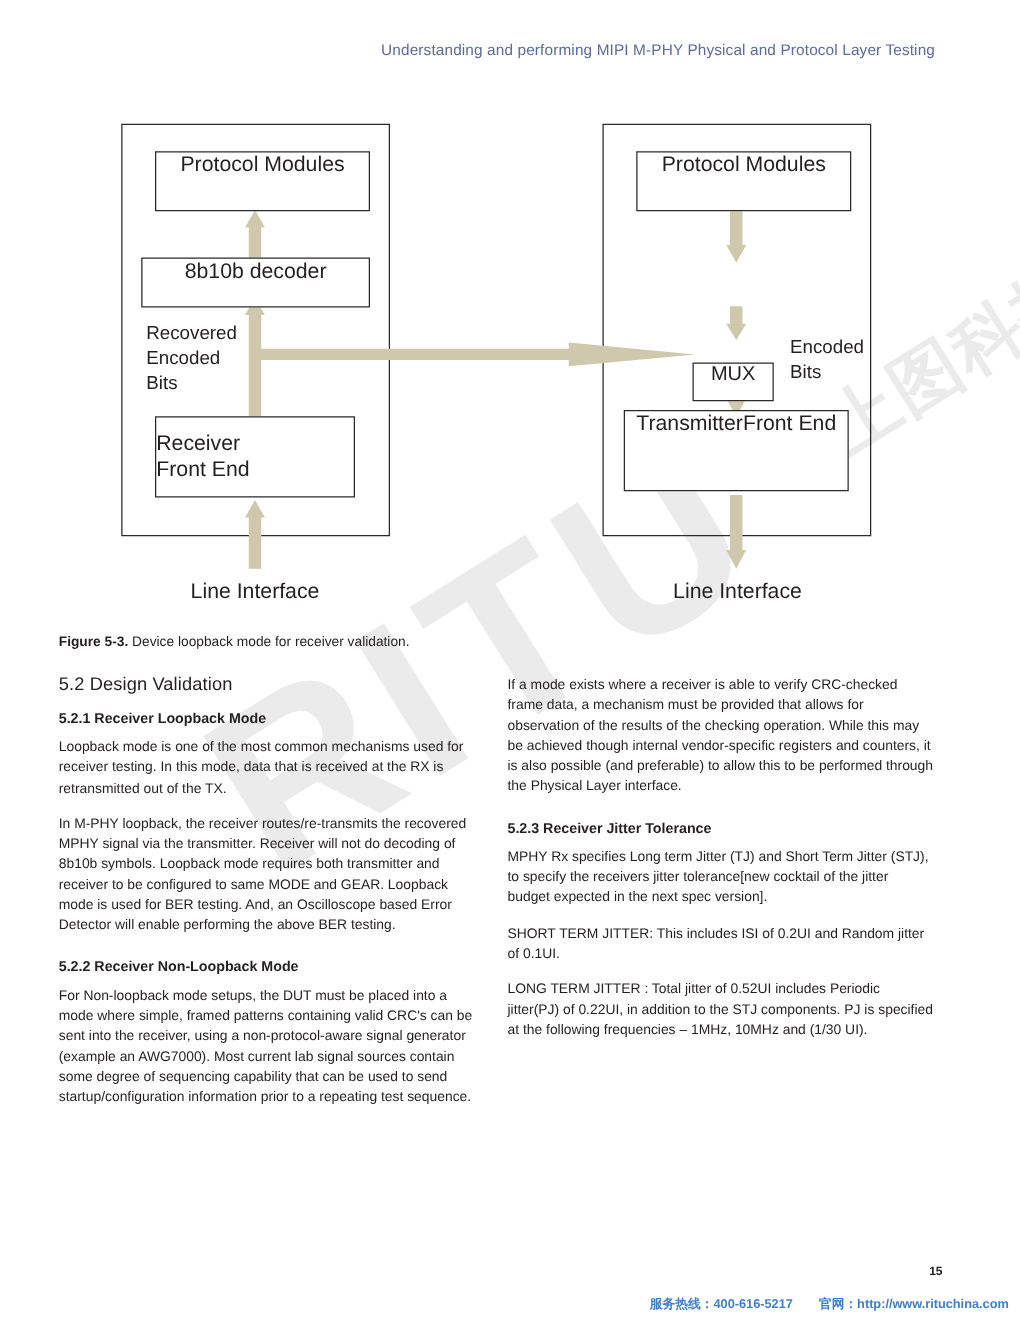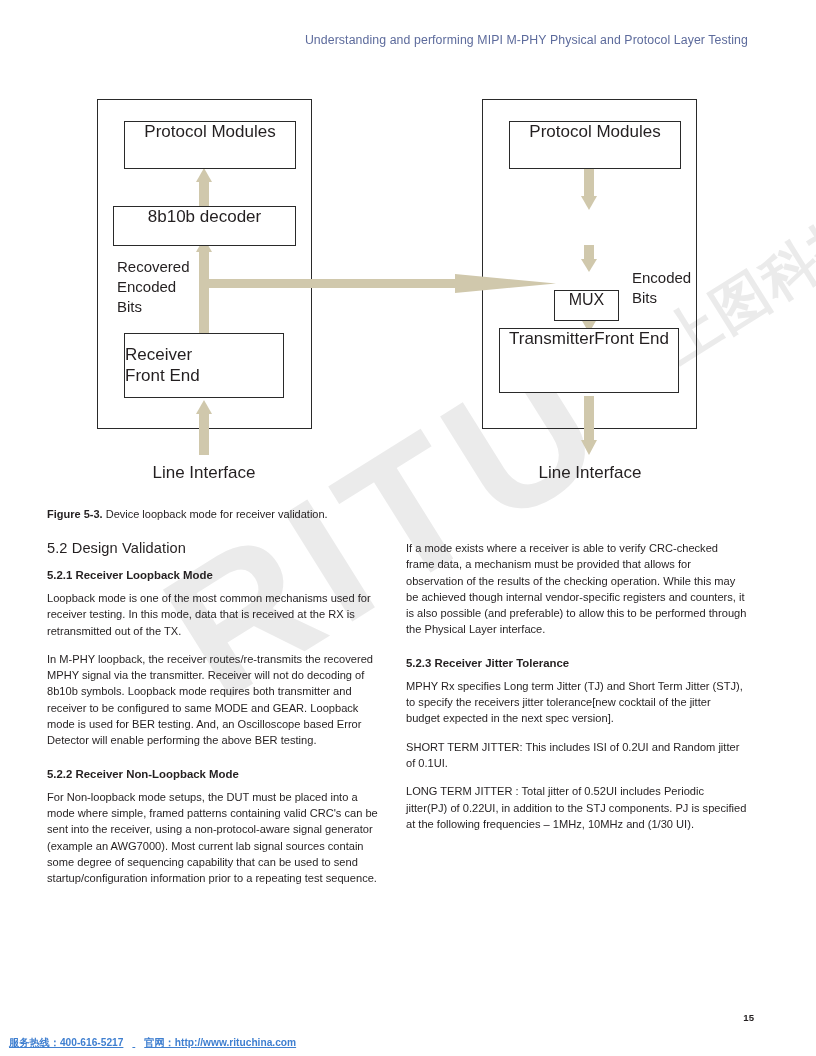--- a/index.html
+++ b/index.html
@@ -156,26 +156,25 @@
     font-size: 9.6px;
     font-weight: bold;
     color: #231f20;
     z-index: 3;
   }
   #footer {
     position: absolute;
     left: 0;
     top: 1036px;
     width: 816px;
-    text-align: left;
+    text-align: right;
     font-size: 10.2px;
     color: #3f7fd0;
     font-weight: bold;
     z-index: 3;
-    text-decoration: underline;
   }
   #footer span { margin: 0 9px; }
 </style>
 </head>
 <body>
 
 <div id="watermark">
   <div class="wm-text wm-latin">RITU</div>
   <div class="wm-text wm-cn">上图科技</div>
 </div>

